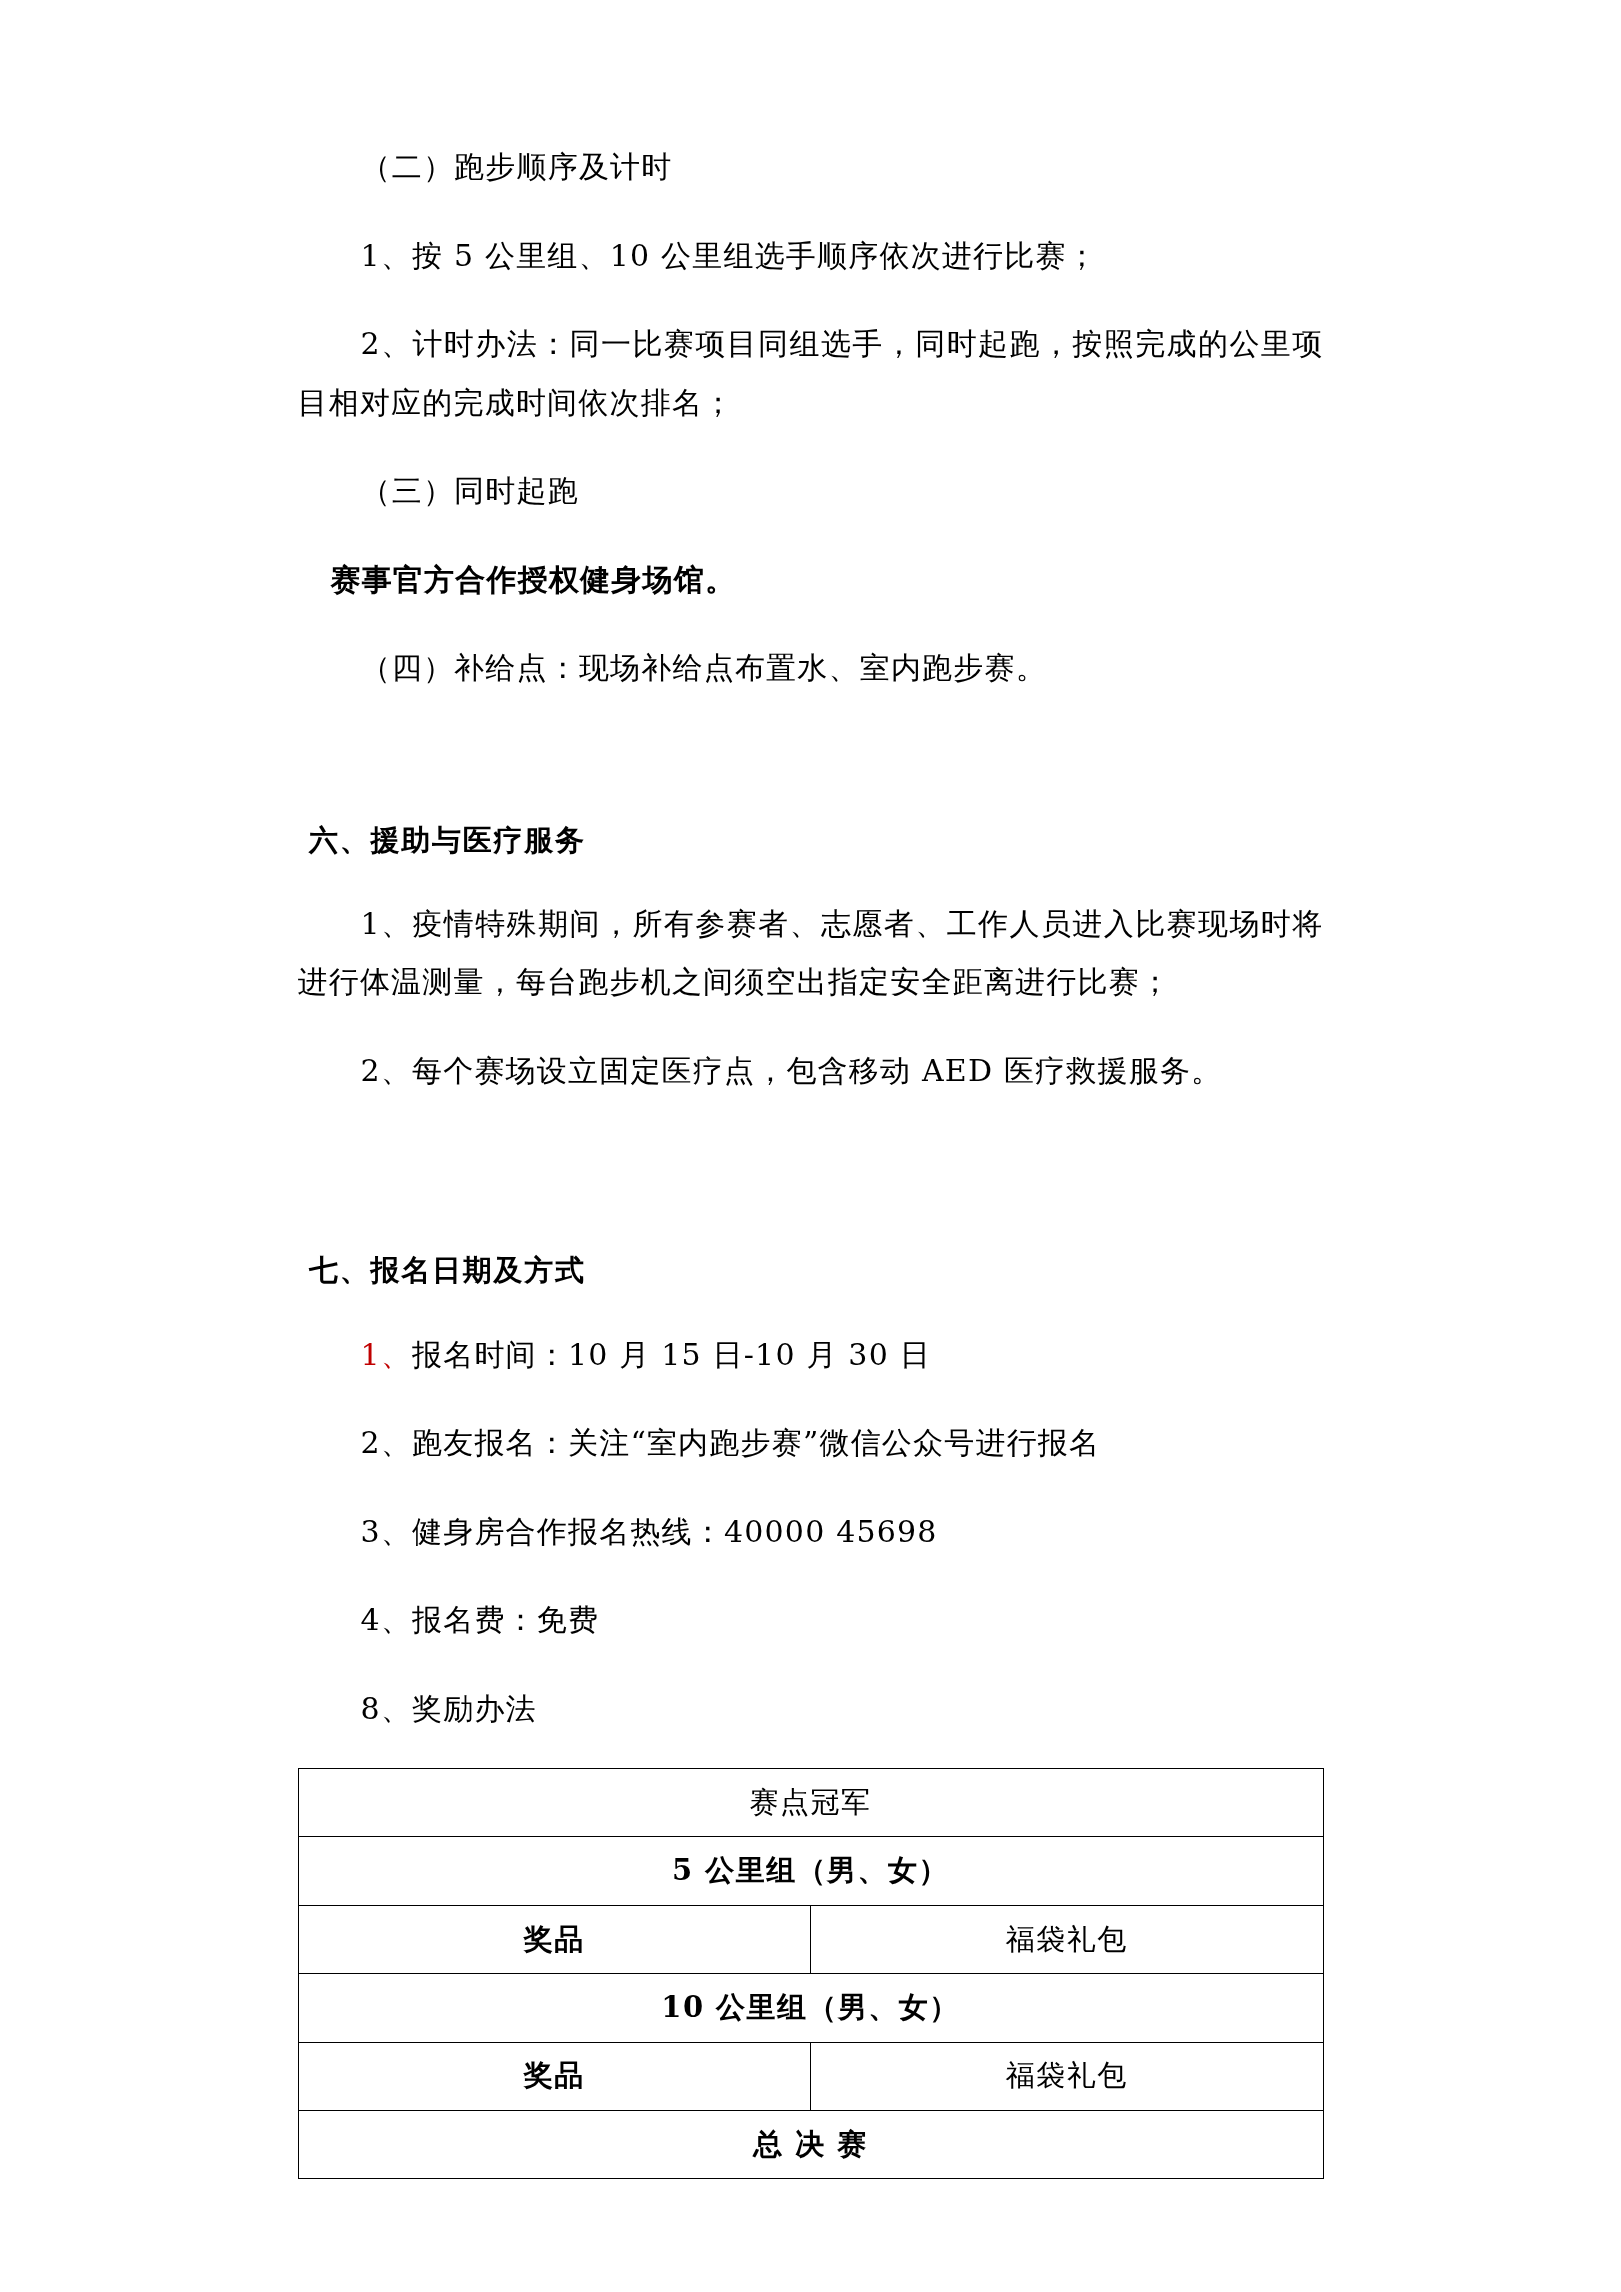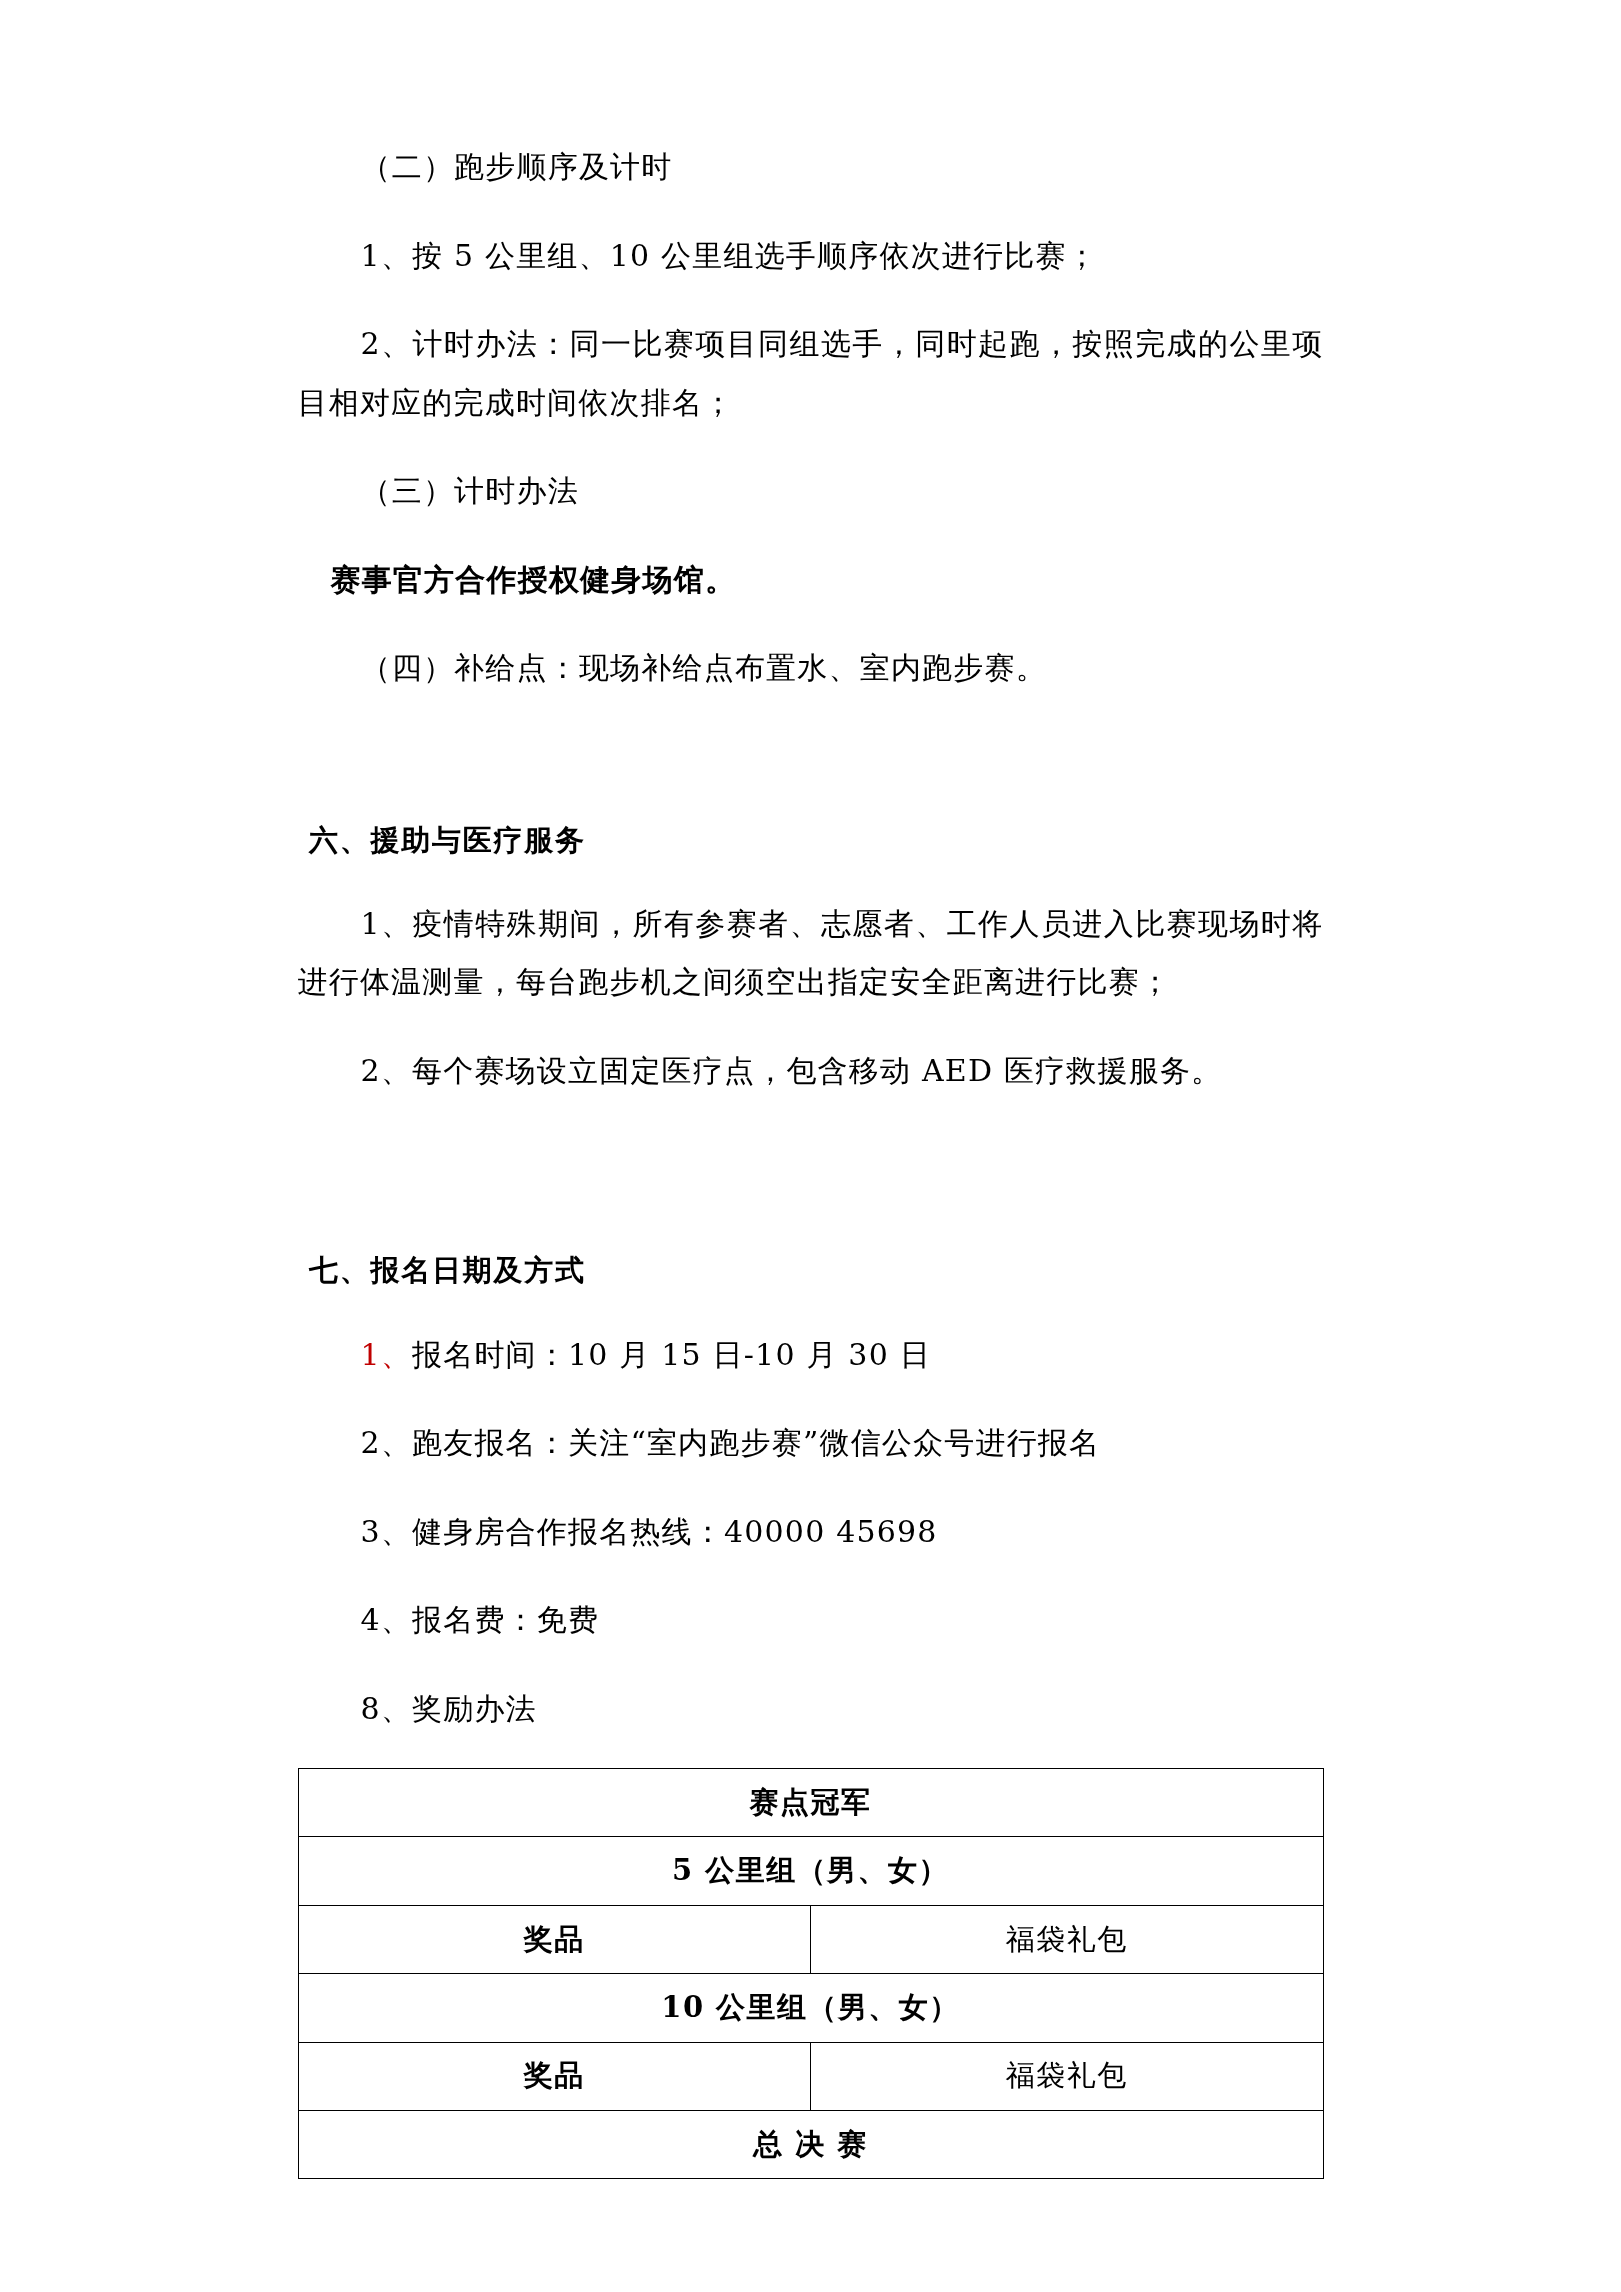--- a/index.html
+++ b/index.html
@@ -56,21 +56,21 @@
   }
   table.award-table td {
     border: 1px solid #000000;
     text-align: center;
     font-size: 29px;
     padding: 13.7px 5.9px;
     letter-spacing: 0.05em;
   }
   td.title-cell {
     font-size: 35px;
-    font-weight: bold;
+    font-weight: normal;
     letter-spacing: 0.12em;
   }
   td.group-cell {
     font-size: 31px;
     font-weight: bold;
     letter-spacing: 0.08em;
   }
   td.label-cell {
     font-size: 29px;
     font-weight: bold;
@@ -85,21 +85,21 @@
 </head>
 <body>
 
 <div class="page">
 
   <div class="body-text">
 
     <p class="indent">（二）跑步顺序及计时</p>
     <p class="indent">1、按 5 公里组、10 公里组选手顺序依次进行比赛；</p>
     <p class="indent">2、计时办法：同一比赛项目同组选手，同时起跑，按照完成的公里项目相对应的完成时间依次排名；</p>
-    <p class="indent">（三）计时办法</p>
+    <p class="indent">（三）同时起跑</p>
     <p class="indent-sm">赛事官方合作授权健身场馆。</p>
     <p class="indent">（四）补给点：现场补给点布置水、室内跑步赛。</p>
 
     <div class="gap-lg"></div>
 
     <h2 class="section-heading">六、援助与医疗服务</h2>
     <p class="indent">1、疫情特殊期间，所有参赛者、志愿者、工作人员进入比赛现场时将进行体温测量，每台跑步机之间须空出指定安全距离进行比赛；</p>
     <p class="indent">2、每个赛场设立固定医疗点，包含移动 AED 医疗救援服务。</p>
 
     <div class="gap-xl"></div>

